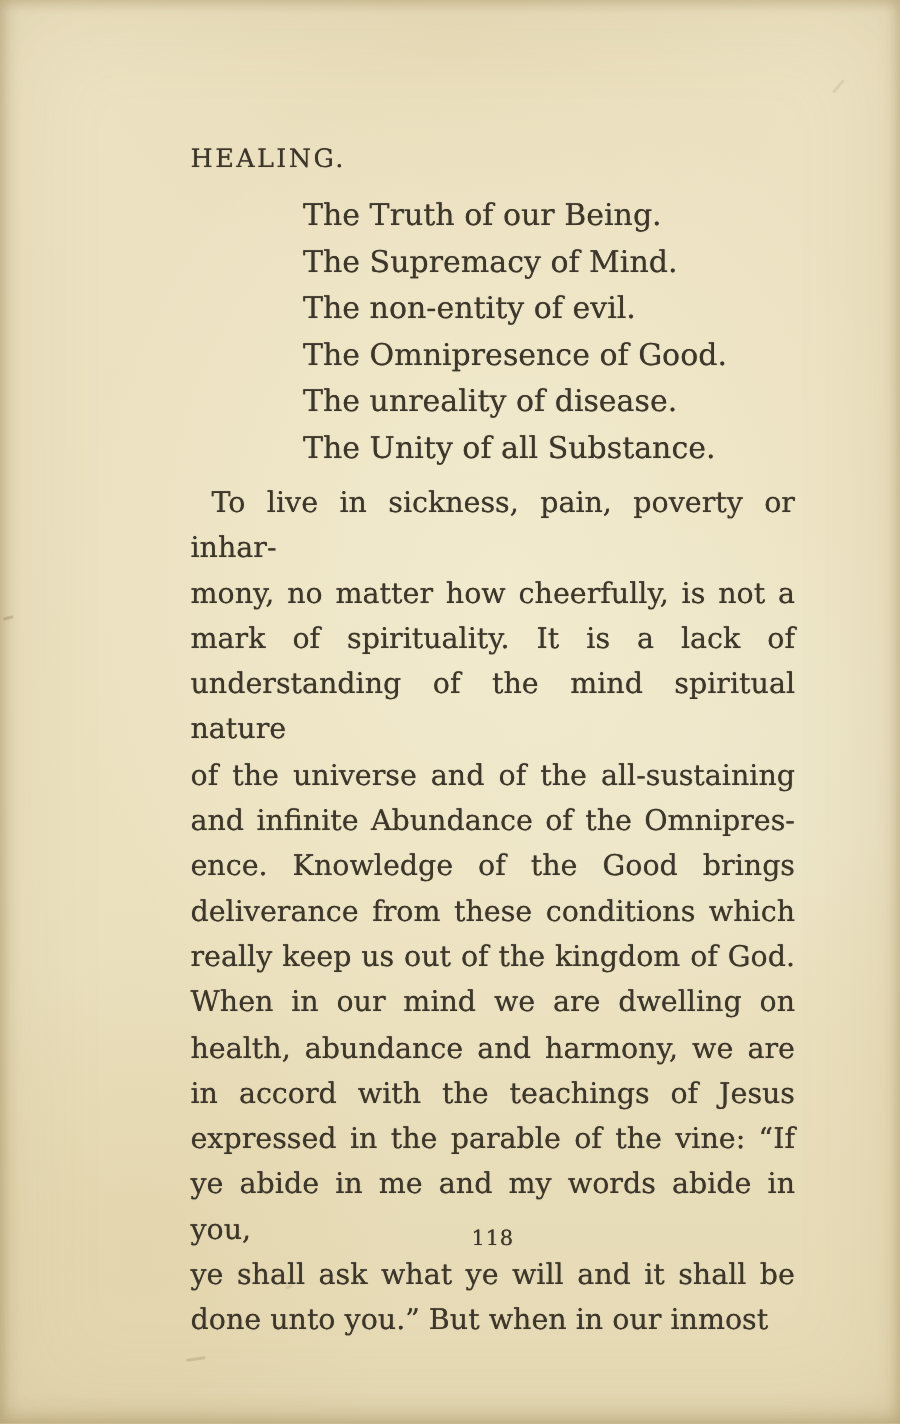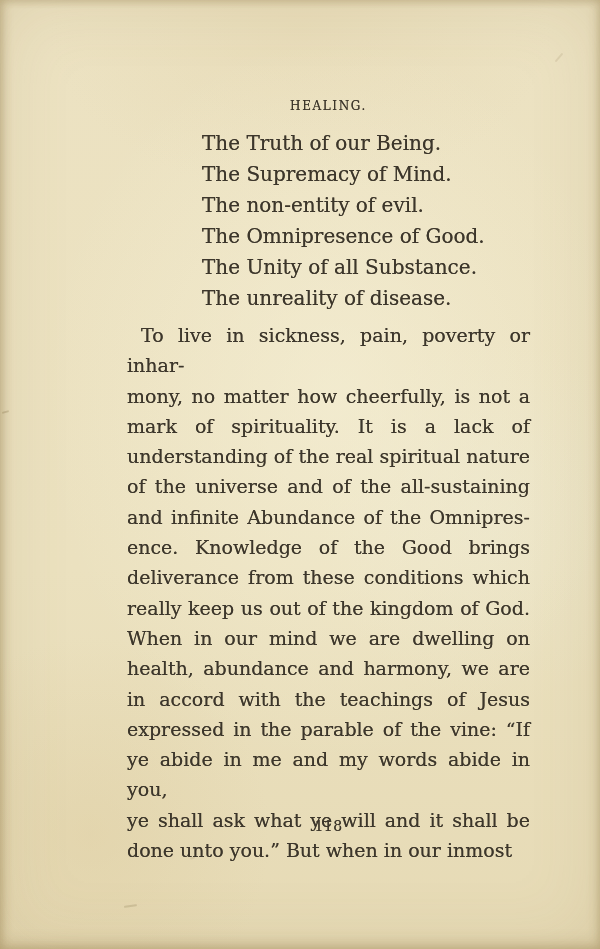--- a/index.html
+++ b/index.html
@@ -38,22 +38,21 @@
   }
   .ink {
     text-shadow: 0 0 0.5px rgba(58,50,38,0.75);
     -webkit-font-smoothing: antialiased;
   }
   .running-head {
     position: absolute;
     top: 97px;
     left: 127px;
     width: 403px;
-    text-align: center;
-    font-size: 12px;
+    font-size: 17px;
     letter-spacing: 1.6px;
     line-height: 18px;
   }
   .affirmations {
     position: absolute;
     top: 128px;
     left: 202px;
     width: 330px;
     font-size: 20px;
     line-height: 31px;
@@ -98,29 +97,29 @@
 
 <div class="page">
 
   <div class="running-head ink">HEALING.</div>
 
   <div class="affirmations ink">
       <div class="aline">The Truth of our Being.</div>
       <div class="aline">The Supremacy of Mind.</div>
       <div class="aline">The non-entity of evil.</div>
       <div class="aline">The Omnipresence of Good.</div>
+      <div class="aline">The unreality of disease.</div>
       <div class="aline">The Unity of all Substance.</div>
-      <div class="aline">The unreality of disease.</div>
     </div>
 
   <div class="body-text ink">
       <div class="pline">To live in sickness, pain, poverty or inhar-</div>
       <div class="pline">mony, no matter how cheerfully, is not a</div>
       <div class="pline">mark of spirituality.  It is a lack of</div>
-      <div class="pline">understanding of the real spiritual nature</div>
+      <div class="pline">understanding of the mind spiritual nature</div>
       <div class="pline">of the universe and of the all-sustaining</div>
       <div class="pline">and infinite Abundance of the Omnipres-</div>
       <div class="pline">ence.  Knowledge of the Good brings</div>
       <div class="pline">deliverance from these conditions which</div>
       <div class="pline">really keep us out of the kingdom of God.</div>
       <div class="pline">When in our mind we are dwelling on</div>
       <div class="pline">health, abundance and harmony, we are</div>
       <div class="pline">in accord with the teachings of Jesus</div>
       <div class="pline">expressed in the parable of the vine:  “If</div>
       <div class="pline">ye abide in me and my words abide in you,</div>

